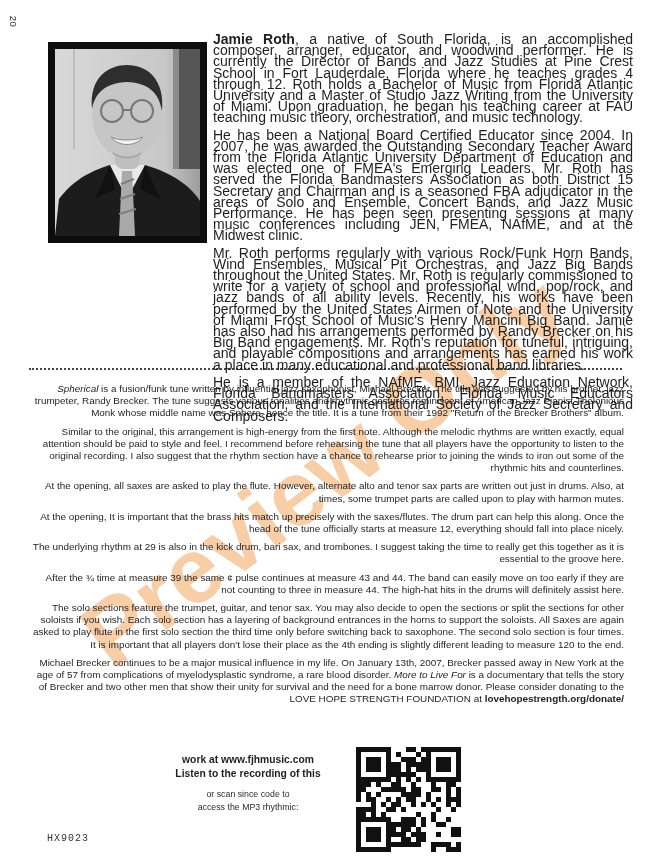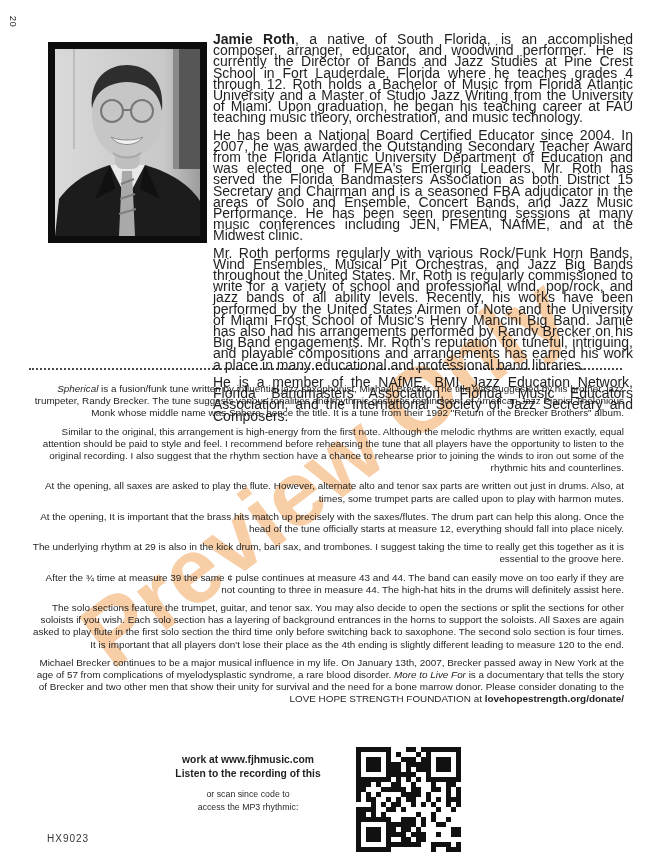--- a/index.html
+++ b/index.html
@@ -56,21 +56,21 @@
   .footer-listen .scan-block{margin-top:7px;font-size:8.8px;line-height:12.5px;color:#2a2a2a;}
   .qr{
     position:absolute;left:356px;top:747px;width:105px;height:105px;
     display:grid;grid-template-columns:repeat(21,1fr);grid-template-rows:repeat(21,1fr);
     background:#fff;z-index:1;
   }
   .qr div{width:100%;height:100%;}
   .qr .b{background:#111;}
   .catalog{
     position:absolute;left:47px;top:833px;
-    font-family:Liberation Sans, sans-serif;font-size:10px;letter-spacing:1px;color:#333;
+    font-family:Liberation Mono, monospace;font-size:10px;letter-spacing:1px;color:#333;
   }
   b,strong{font-weight:bold;}
   i,em{font-style:italic;}
 </style>
 </head>
 <body>
 
 <div class="page">
 
   <div class="wm-diagonal">Preview Only</div>

